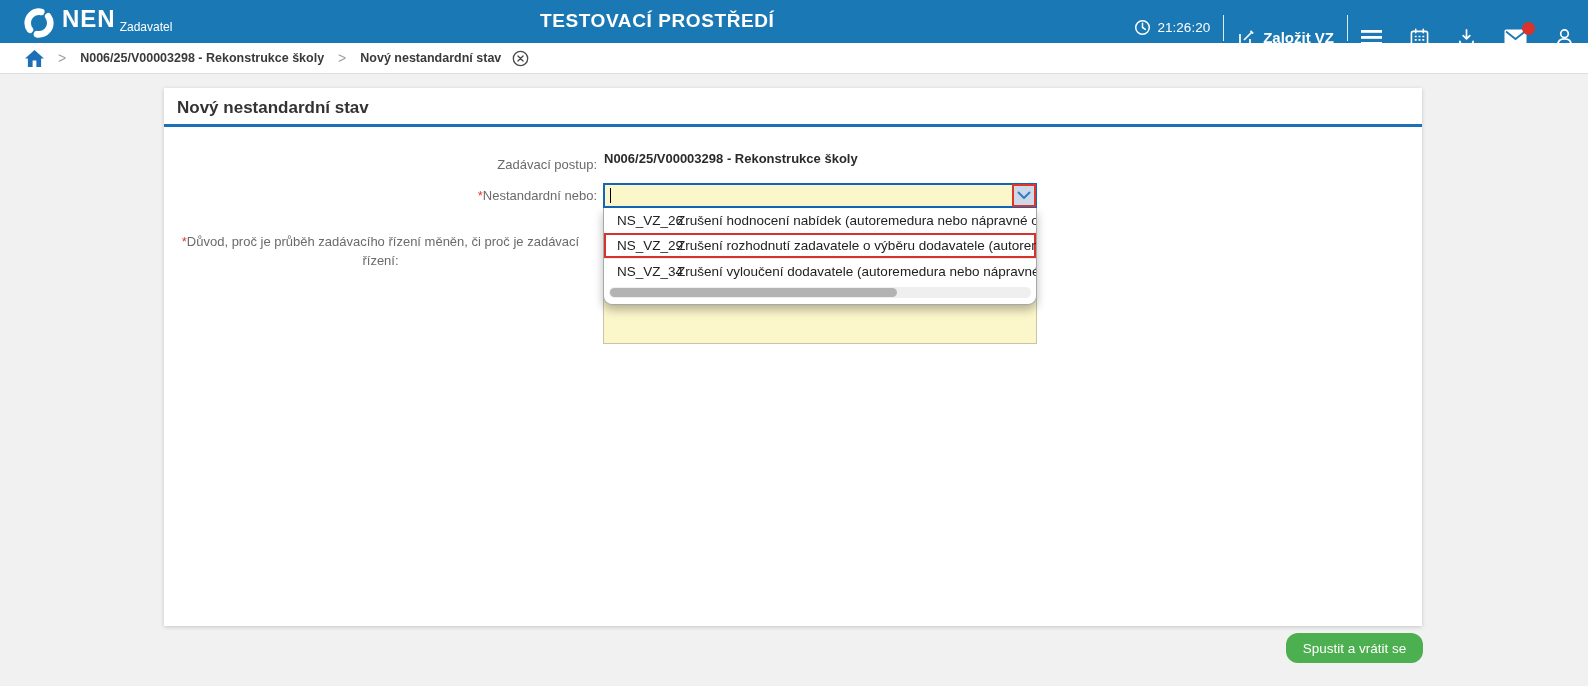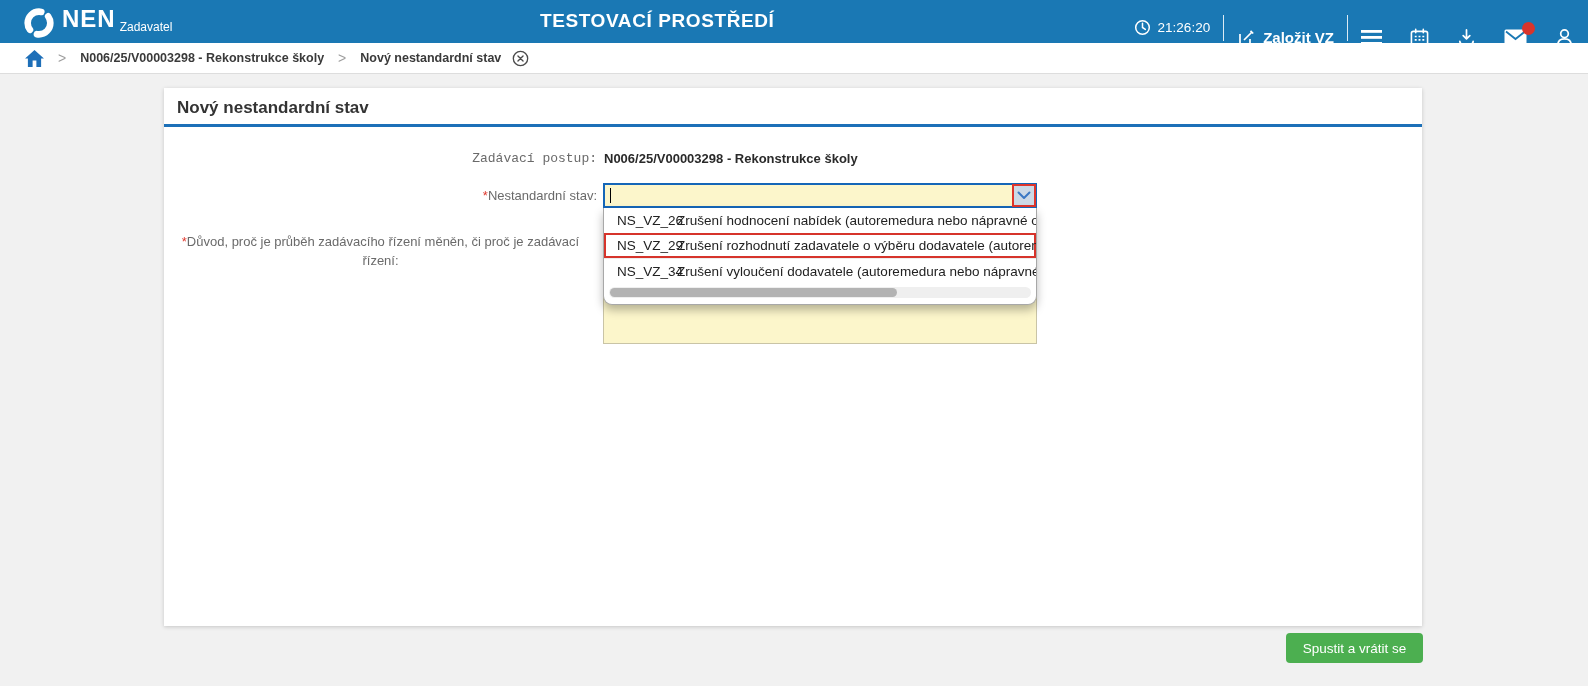--- a/index.html
+++ b/index.html
@@ -30,21 +30,21 @@
   .crumb { font-size:12.5px; font-weight:bold; color:#3a3a3a; cursor:pointer; }
   .crumb-close { margin-left:11px; display:flex; align-items:center; cursor:pointer; }
 
   
   .card { position:absolute; left:164px; top:88px; width:1258px; height:538px; background:#fff; box-shadow:0 1px 4px rgba(0,0,0,0.18); }
   .card-title { position:absolute; left:177px; top:98px; font-size:17px; font-weight:bold; color:#333; }
   .card-rule { position:absolute; left:164px; top:124px; width:1258px; height:3px; background:#1c70b8; }
 
   .form-label { position:absolute; left:164px; width:433px; text-align:right; font-size:13px; color:#6a6a6a; }
   .req { color:#e03a2f; }
-  .row1-label { top:151px;font-family:Liberation Mono, monospace; }
+  .row1-label { top:157px; }
   .row1-value { position:absolute; left:604px; top:151px; font-size:13px; font-weight:bold; color:#2a2a2a; }
   .row2-label { top:188px; }
 
   
   .combobox { position:absolute; left:603px; top:183px; width:434px; height:25px; background:#fcf6cb; border:2px solid #1566b8; cursor:text; }
   .caret { position:absolute; left:5px; top:3px; width:1px; height:15px; background:#000; }
   .combo-arrow { position:absolute; right:-1px; top:-1px; width:24px; height:23px; background:#ccd9e6; border:2px solid #de352c; display:flex; align-items:center; justify-content:center; cursor:pointer; }
 
   
   .reason-label { position:absolute; left:164px; top:232px; width:433px; text-align:center; font-size:13px; color:#6a6a6a; line-height:19px; }
@@ -54,21 +54,21 @@
   .dropdown { position:absolute; left:603px; top:208px; width:434px; background:#fff; border:1px solid #a8a8a8; border-top:none; border-radius:0 0 9px 9px; box-shadow:0 5px 10px rgba(0,0,0,0.28); z-index:5; padding-bottom:4px; }
   .dd-row { display:flex; align-items:center; height:25px; font-size:13.5px; color:#222; cursor:pointer; white-space:nowrap; overflow:hidden; }
   .dd-row + .dd-row { border-top:1px solid #ededed; }
   .dd-row.focused { box-shadow:inset 0 0 0 2px #d6342b; border-top:none; }
   .dd-code { width:73px; padding-left:13px; flex:none;text-align:center; }
   .dd-text { flex:1; overflow:hidden; white-space:nowrap; }
   .dd-scrollbar { margin:4px 5px 2px 5px; height:11px; background:#efefef; border-radius:6px; position:relative; cursor:pointer; }
   .dd-thumb { position:absolute; left:1px; top:1px; height:9px; width:68%; background:#b3b3b3; border-radius:5px; }
 
   
-  .submit-btn { position:absolute; left:1286px; top:633px; width:137px; height:30px; background:#4caf50; border:none; border-radius:4px; color:#fff; font-size:13.5px; font-family:"Liberation Sans", sans-serif; cursor:pointer; }
+  .submit-btn { position:absolute; left:1286px; top:633px; width:137px; height:30px; background:#4caf50; border:none; border-radius:12px; color:#fff; font-size:13.5px; font-family:"Liberation Sans", sans-serif; cursor:pointer; }
 </style>
 </head>
 <body>
 
 <div class="screen">
 
   <div class="header">
     <div class="logo">
       <svg width="34" height="34" viewBox="0 0 36 36">
         <circle cx="18" cy="18" r="12" fill="none" stroke="#ffffff" stroke-width="7" stroke-dasharray="29 8.7" stroke-dashoffset="8" stroke-linecap="round"></circle>
@@ -158,21 +158,21 @@
     </span>
   </div>
 
   <div class="card"></div>
   <div class="card-title">Nový nestandardní stav</div>
   <div class="card-rule"></div>
 
   <div class="form-label row1-label">Zadávací postup:</div>
   <div class="row1-value">N006/25/V00003298 - Rekonstrukce školy</div>
 
-  <div class="form-label row2-label"><span class="req">*</span><span>Nestandardní stav:</span></div>
+  <div class="form-label row2-label"><span class="req">*</span><span>Nestandardní nebo:</span></div>
 
   <div class="reason-label">
     <div><span class="req">*</span><span>Důvod, proč je průběh zadávacího řízení měněn, či proč je zadávací řízení:</span></div>
   </div>
 
   <div class="textarea"></div>
 
   <div class="combobox">
     <span class="caret"></span>
     <span class="combo-arrow">

